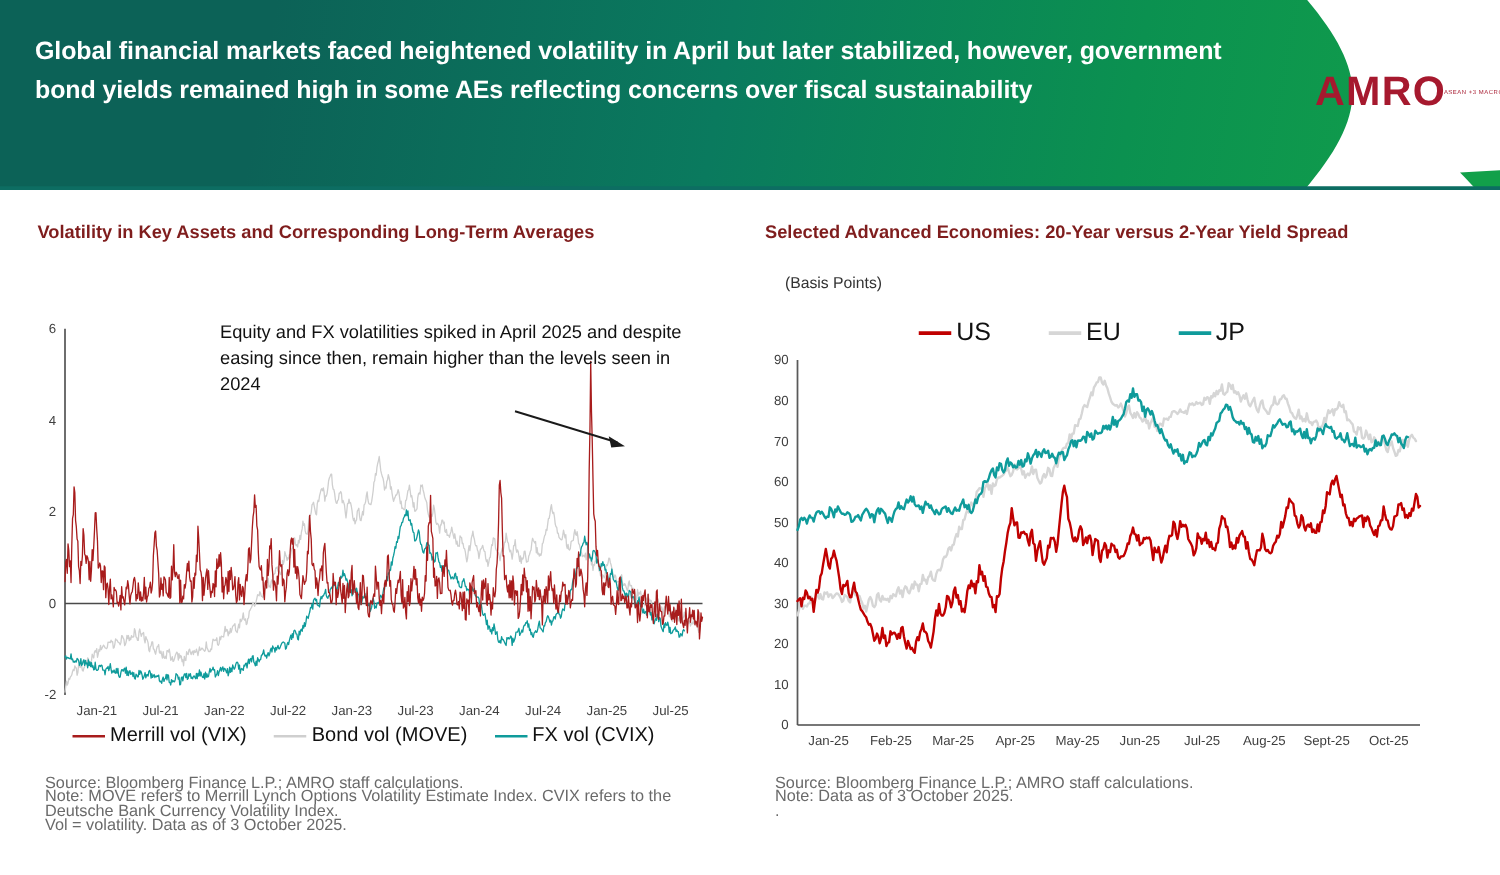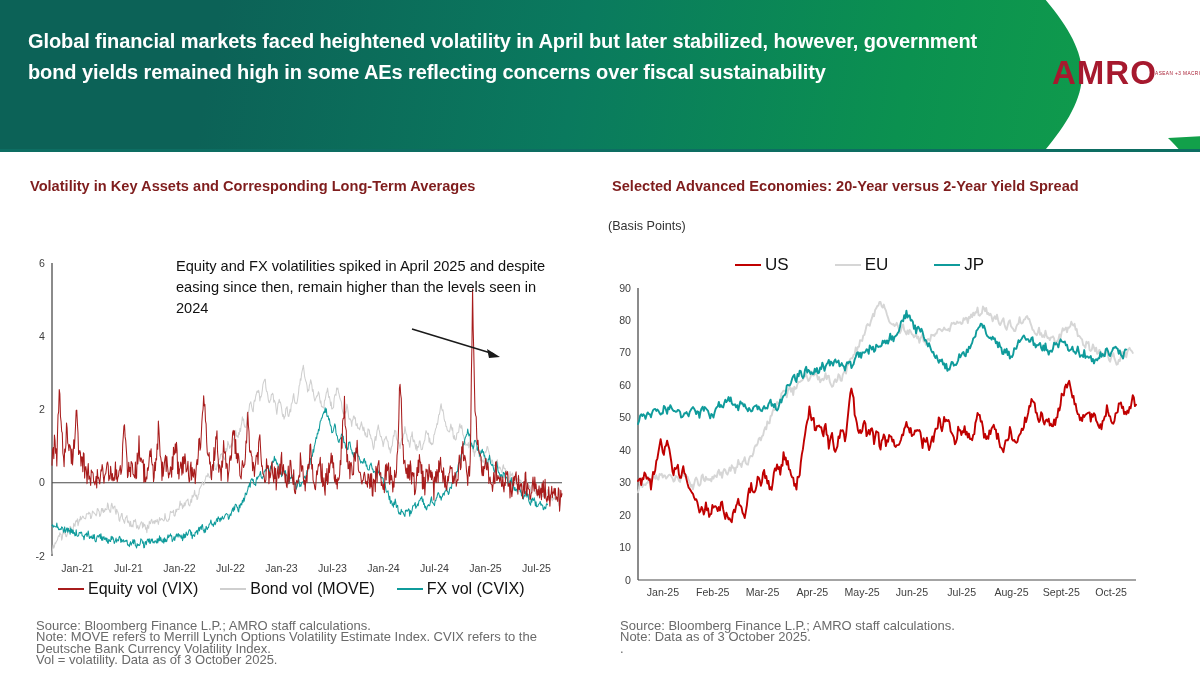--- a/index.html
+++ b/index.html
@@ -50,28 +50,28 @@
 
   .chart-title{
     position:absolute;left:30px;top:16px;width:520px;
     font-weight:700;font-size:14.6px;line-height:20px;color:#7f1d1d;
   }
   .panel-right .chart-title{left:12px;width:540px;}
   .chart-sub{
     position:absolute;left:30px;top:58px;
     font-size:12.6px;color:#333;line-height:16px;
   }
-  .panel-right .chart-sub{left:8px;}
+  .panel-right .chart-sub{left:28px;}
   .legend-item{display:flex;align-items:center;}
   .legend-swatch{display:inline-block;height:2px;width:24px;margin-right:5px;}
   .legend-text{font-size:15.5px;color:#111;}
 
   .legend-right{position:absolute;left:735px;top:255px;display:flex;align-items:center;gap:46px;}
   .legend-right .legend-swatch{width:26px;height:2.4px;margin-right:4px;}
-  .legend-right .legend-text{font-size:17px;}
+  .legend-right .legend-text{font-size:20px;}
 
   .legend-left{position:absolute;left:58px;top:580px;display:flex;align-items:center;gap:22px;}
   .legend-left .legend-swatch{width:26px;height:1.8px;margin-right:4px;}
   .legend-left .legend-text{font-size:16px;}
 
   .annot{
     position:absolute;left:176px;top:256px;width:370px;
     font-size:14.6px;line-height:21px;color:#111;
   }
 
@@ -138,21 +138,21 @@
       <path d="M52.00 465.23 L52.60 449.64 L53.21 447.56 L53.81 458.62 L54.42 435.14 L55.02 440.30 L55.63 453.31 L56.23 448.73 L56.83 466.05 L57.44 436.27 L58.04 414.78 L58.65 411.78 L59.25 389.46 L59.86 394.06 L60.46 416.28 L61.06 421.53 L61.67 431.26 L62.27 432.89 L62.88 453.21 L63.48 456.54 L64.09 466.84 L64.69 449.04 L65.29 452.32 L65.90 444.99 L66.50 422.93 L67.11 428.11 L67.71 443.11 L68.32 444.63 L68.92 450.69 L69.52 444.60 L70.13 445.94 L70.73 449.25 L71.34 463.83 L71.94 449.13 L72.55 464.98 L73.15 456.00 L73.75 439.67 L74.36 448.45 L74.96 437.68 L75.57 425.07 L76.17 410.36 L76.77 410.11 L77.38 423.10 L77.98 432.80 L78.59 454.44 L79.19 453.48 L79.80 450.43 L80.40 452.72 L81.00 466.05 L81.61 456.69 L82.21 456.90 L82.82 471.75 L83.42 452.71 L84.03 453.83 L84.63 478.10 L85.23 467.87 L85.84 466.51 L86.44 471.31 L87.05 483.60 L87.65 470.66 L88.26 463.42 L88.86 479.13 L89.46 475.98 L90.07 479.49 L90.67 485.47 L91.28 469.96 L91.88 472.28 L92.49 471.91 L93.09 473.45 L93.69 482.23 L94.30 481.77 L94.90 484.91 L95.51 481.99 L96.11 476.34 L96.72 487.94 L97.32 469.41 L97.92 478.19 L98.53 477.39 L99.13 480.64 L99.74 483.85 L100.34 477.59 L100.95 469.79 L101.55 470.96 L102.15 464.56 L102.76 468.38 L103.36 476.90 L103.97 483.10 L104.57 476.40 L105.18 474.39 L105.78 473.54 L106.38 468.81 L106.99 463.51 L107.59 461.96 L108.20 465.50 L108.80 480.64 L109.41 475.67 L110.01 478.87 L110.61 466.28 L111.22 473.10 L111.82 480.23 L112.43 473.44 L113.03 480.96 L113.64 477.82 L114.24 480.47 L114.84 474.28 L115.45 461.90 L116.05 479.25 L116.66 469.69 L117.26 481.61 L117.86 477.61 L118.47 476.30 L119.07 470.67 L119.68 469.76 L120.28 465.63 L120.89 474.42 L121.49 471.88 L122.09 465.78 L122.70 444.36 L123.30 435.92 L123.91 426.20 L124.51 424.79 L125.12 436.88 L125.72 440.36 L126.32 449.65 L126.93 458.70 L127.53 477.60 L128.14 475.63 L128.74 462.36 L129.35 471.43 L129.95 467.30 L130.55 476.74 L131.16 461.43 L131.76 462.53 L132.37 463.98 L132.97 474.31 L133.58 474.56 L134.18 476.58 L134.78 477.82 L135.39 461.98 L135.99 478.70 L136.60 477.86 L137.20 453.01 L137.81 463.88 L138.41 455.41 L139.01 435.81 L139.62 457.86 L140.22 461.37 L140.83 457.73 L141.43 458.75 L142.04 462.46 L142.64 462.69 L143.24 459.65 L143.85 482.25 L144.45 464.11 L145.06 481.81 L145.66 481.72 L146.27 476.93 L146.87 479.08 L147.47 467.69 L148.08 470.51 L148.68 466.32 L149.29 457.56 L149.89 450.82 L150.50 456.68 L151.10 448.84 L151.70 461.84 L152.31 465.04 L152.91 464.82 L153.52 481.59 L154.12 477.47 L154.73 462.17 L155.33 470.62 L155.93 458.50 L156.54 460.07 L157.14 444.06 L157.75 449.27 L158.35 421.00 L158.95 430.38 L159.56 442.29 L160.16 455.79 L160.77 457.60 L161.37 462.08 L161.98 480.55 L162.58 462.01 L163.18 476.20 L163.79 469.21 L164.39 462.83 L165.00 458.25 L165.60 455.22 L166.21 471.49 L166.81 456.59 L167.41 465.28 L168.02 471.35 L168.62 477.91 L169.23 473.03 L169.83 474.10 L170.44 466.82 L171.04 467.72 L171.64 477.25 L172.25 456.74 L172.85 469.39 L173.46 447.22 L174.06 454.65 L174.67 453.55 L175.27 443.68 L175.87 453.03 L176.48 442.20 L177.08 450.57 L177.69 473.67 L178.29 461.92 L178.90 479.02 L179.50 469.39 L180.10 467.99 L180.71 461.94 L181.31 464.48 L181.92 475.10 L182.52 457.09 L183.13 473.18 L183.73 456.49 L184.33 463.63 L184.94 453.89 L185.54 460.40 L186.15 471.85 L186.75 471.03 L187.36 467.86 L187.96 461.29 L188.56 476.07 L189.17 482.07 L189.77 480.56 L190.38 466.24 L190.98 462.12 L191.59 479.97 L192.19 467.50 L192.79 475.27 L193.40 477.19 L194.00 469.03 L194.61 470.49 L195.21 483.60 L195.82 474.81 L196.42 464.26 L197.02 459.63 L197.63 464.68 L198.23 455.16 L198.84 439.31 L199.44 438.22 L200.05 450.19 L200.65 447.30 L201.25 435.26 L201.86 422.00 L202.46 413.27 L203.07 409.26 L203.67 395.83 L204.27 405.90 L204.88 404.38 L205.48 420.79 L206.09 423.91 L206.69 442.22 L207.30 453.19 L207.90 455.07 L208.50 456.01 L209.11 452.56 L209.71 464.03 L210.32 461.92 L210.92 474.47 L211.53 479.61 L212.13 466.30 L212.73 464.54 L213.34 470.38 L213.94 447.57 L214.55 460.44 L215.15 453.10 L215.76 436.77 L216.36 438.97 L216.96 430.83 L217.57 451.90 L218.17 459.05 L218.78 472.12 L219.38 464.69 L219.99 466.28 L220.59 470.08 L221.19 480.64 L221.80 460.95 L222.40 467.26 L223.01 456.51 L223.61 440.53 L224.22 451.81 L224.82 453.31 L225.42 451.69 L226.03 468.56 L226.63 463.20 L227.24 464.46 L227.84 481.45 L228.45 474.20 L229.05 469.97 L229.65 458.74 L230.26 455.66 L230.86 460.48 L231.47 457.37 L232.07 442.00 L232.68 432.39 L233.28 430.41 L233.88 435.26 L234.49 430.78 L235.09 453.58 L235.70 439.49 L236.30 458.50 L236.91 453.16 L237.51 463.00 L238.11 453.34 L238.72 456.21 L239.32 463.17 L239.93 475.62 L240.53 477.15 L241.14 478.95 L241.74 469.77 L242.34 460.56 L242.95 463.68 L243.55 467.51 L244.16 465.54 L244.76 464.66 L245.36 457.27 L245.97 441.05 L246.57 442.98 L247.18 426.38 L247.78 412.38 L248.39 425.22 L248.99 431.49 L249.59 451.23 L250.20 452.48 L250.80 450.69 L251.41 455.43 L252.01 456.67 L252.62 470.66 L253.22 462.39 L253.82 466.24 L254.43 476.40 L255.03 466.73 L255.64 462.97 L256.24 455.21 L256.85 456.47 L257.45 452.63 L258.05 464.36 L258.66 442.48 L259.26 437.73 L259.87 434.72 L260.47 446.64 L261.08 457.93 L261.68 466.39 L262.28 465.93 L262.89 474.03 L263.49 474.15 L264.10 476.43 L264.70 482.34 L265.31 482.19 L265.91 479.60 L266.51 458.82 L267.12 467.89 L267.72 466.05 L268.33 465.80 L268.93 483.73 L269.54 471.78 L270.14 477.84 L270.74 474.35 L271.35 466.09 L271.95 461.85 L272.56 472.76 L273.16 476.97 L273.77 482.76 L274.37 466.80 L274.97 478.60 L275.58 468.34 L276.18 490.07 L276.79 479.90 L277.39 471.36 L278.00 466.57 L278.60 478.22 L279.20 476.84 L279.81 464.03 L280.41 474.16 L281.02 458.26 L281.62 452.39 L282.23 475.28 L282.83 470.07 L283.43 464.52 L284.04 473.93 L284.64 473.47 L285.25 482.78 L285.85 474.08 L286.45 485.97 L287.06 487.69 L287.66 478.78 L288.27 466.07 L288.87 483.70 L289.48 478.12 L290.08 460.17 L290.68 460.59 L291.29 468.92 L291.89 478.20 L292.50 477.60 L293.10 484.39 L293.71 469.82 L294.31 489.66 L294.91 493.12 L295.52 493.58 L296.12 482.81 L296.73 480.30 L297.33 482.11 L297.94 483.31 L298.54 477.69 L299.14 475.20 L299.75 477.10 L300.35 452.83 L300.96 461.17 L301.56 471.33 L302.17 465.70 L302.77 466.02 L303.37 478.66 L303.98 484.32 L304.58 480.34 L305.19 490.96 L305.79 479.54 L306.40 475.64 L307.00 482.59 L307.60 467.04 L308.21 464.23 L308.81 469.05 L309.42 462.64 L310.02 445.09 L310.63 444.05 L311.23 457.37 L311.83 468.92 L312.44 464.58 L313.04 479.79 L313.65 482.99 L314.25 483.81 L314.86 488.52 L315.46 489.80 L316.06 481.23 L316.67 470.87 L317.27 474.71 L317.88 468.74 L318.48 464.17 L319.09 466.03 L319.69 462.26 L320.29 457.19 L320.90 476.00 L321.50 482.13 L322.11 463.70 L322.71 486.50 L323.32 485.00 L323.92 477.86 L324.52 489.53 L325.13 495.15 L325.73 473.41 L326.34 481.17 L326.94 468.48 L327.55 484.41 L328.15 481.46 L328.75 462.97 L329.36 472.74 L329.96 465.65 L330.57 462.10 L331.17 453.10 L331.77 463.30 L332.38 455.57 L332.98 467.82 L333.59 462.88 L334.19 478.06 L334.80 482.08 L335.40 474.88 L336.00 484.12 L336.61 479.23 L337.21 489.04 L337.82 477.72 L338.42 480.28 L339.03 479.01 L339.63 474.73 L340.23 460.45 L340.84 464.81 L341.44 437.51 L342.05 448.24 L342.65 420.83 L343.26 418.19 L343.86 418.26 L344.46 396.23 L345.07 425.13 L345.67 427.66 L346.28 430.66 L346.88 461.84 L347.49 454.52 L348.09 468.81 L348.69 468.44 L349.30 461.21 L349.90 478.76 L350.51 463.52 L351.11 462.35 L351.72 466.37 L352.32 474.87 L352.92 474.79 L353.53 474.60 L354.13 452.66 L354.74 455.37 L355.34 461.16 L355.95 447.91 L356.55 452.96 L357.15 440.26 L357.76 454.80 L358.36 469.83 L358.97 471.94 L359.57 472.49 L360.18 472.24 L360.78 475.96 L361.38 481.67 L361.99 484.03 L362.59 480.31 L363.20 480.33 L363.80 474.74 L364.41 472.19 L365.01 476.03 L365.61 483.48 L366.22 483.89 L366.82 481.22 L367.43 487.11 L368.03 473.69 L368.64 474.58 L369.24 480.65 L369.84 488.53 L370.45 473.76 L371.05 486.87 L371.66 473.54 L372.26 495.54 L372.86 496.12 L373.47 479.08 L374.07 482.66 L374.68 480.10 L375.28 491.63 L375.89 466.25 L376.49 469.10 L377.09 482.46 L377.70 465.88 L378.30 463.03 L378.91 460.43 L379.51 474.94 L380.12 473.08 L380.72 472.53 L381.32 485.58 L381.93 481.96 L382.53 486.23 L383.14 489.35 L383.74 483.94 L384.35 492.77 L384.95 475.32 L385.55 464.80 L386.16 479.98 L386.76 463.88 L387.37 470.81 L387.97 468.13 L388.58 462.69 L389.18 482.19 L389.78 484.31 L390.39 466.91 L390.99 479.97 L391.60 475.55 L392.20 480.48 L392.81 492.07 L393.41 481.80 L394.01 487.14 L394.62 470.21 L395.22 476.13 L395.83 477.50 L396.43 472.66 L397.04 455.38 L397.64 450.63 L398.24 437.82 L398.85 418.13 L399.45 388.02 L400.06 384.39 L400.66 393.98 L401.27 398.46 L401.87 423.96 L402.47 444.79 L403.08 444.53 L403.68 463.71 L404.29 461.11 L404.89 460.29 L405.50 469.56 L406.10 473.55 L406.70 467.98 L407.31 478.19 L407.91 464.42 L408.52 478.11 L409.12 464.80 L409.73 480.06 L410.33 460.78 L410.93 466.80 L411.54 483.91 L412.14 472.65 L412.75 472.50 L413.35 476.24 L413.95 472.91 L414.56 494.73 L415.16 493.45 L415.77 489.03 L416.37 480.26 L416.98 467.46 L417.58 475.81 L418.18 460.00 L418.79 472.58 L419.39 454.59 L420.00 461.90 L420.60 461.92 L421.21 473.43 L421.81 464.48 L422.41 488.98 L423.02 471.09 L423.62 488.62 L424.23 477.24 L424.83 495.03 L425.44 483.06 L426.04 469.13 L426.64 471.73 L427.25 469.74 L427.85 481.60 L428.46 479.23 L429.06 464.29 L429.67 471.14 L430.27 477.16 L430.87 470.28 L431.48 479.68 L432.08 471.95 L432.69 477.17 L433.29 481.26 L433.90 499.90 L434.50 476.91 L435.10 481.75 L435.71 471.44 L436.31 482.46 L436.92 469.42 L437.52 473.12 L438.13 482.59 L438.73 460.79 L439.33 472.08 L439.94 463.01 L440.54 457.34 L441.15 468.77 L441.75 472.48 L442.36 470.99 L442.96 482.33 L443.56 467.88 L444.17 478.69 L444.77 487.23 L445.38 475.87 L445.98 487.95 L446.59 490.13 L447.19 483.99 L447.79 476.19 L448.40 481.19 L449.00 473.45 L449.61 472.44 L450.21 465.78 L450.82 468.65 L451.42 467.62 L452.02 467.49 L452.63 483.43 L453.23 476.13 L453.84 483.19 L454.44 479.15 L455.05 472.34 L455.65 474.30 L456.25 486.23 L456.86 482.05 L457.46 479.57 L458.07 480.22 L458.67 464.95 L459.27 455.13 L459.88 460.24 L460.48 469.61 L461.09 467.06 L461.69 446.78 L462.30 453.16 L462.90 441.58 L463.50 460.73 L464.11 460.35 L464.71 455.27 L465.32 458.23 L465.92 462.28 L466.53 471.50 L467.13 475.66 L467.73 485.40 L468.34 471.17 L468.94 466.32 L469.55 476.29 L470.15 461.78 L470.76 430.10 L471.36 375.33 L471.96 343.72 L472.57 289.12 L473.17 328.82 L473.78 352.10 L474.38 382.88 L474.99 411.05 L475.59 415.05 L476.19 416.95 L476.80 437.34 L477.40 444.63 L478.01 440.24 L478.61 450.09 L479.22 453.14 L479.82 453.25 L480.42 455.59 L481.03 456.87 L481.63 471.70 L482.24 475.68 L482.84 466.38 L483.45 475.79 L484.05 466.26 L484.65 468.42 L485.26 461.38 L485.86 458.17 L486.47 469.35 L487.07 469.96 L487.68 462.46 L488.28 467.14 L488.88 483.40 L489.49 478.57 L490.09 477.04 L490.70 483.82 L491.30 484.07 L491.91 485.01 L492.51 491.50 L493.11 484.11 L493.72 472.56 L494.32 482.78 L494.93 483.57 L495.53 462.63 L496.14 461.61 L496.74 480.52 L497.34 480.07 L497.95 475.40 L498.55 478.75 L499.16 476.92 L499.76 481.87 L500.36 478.49 L500.97 476.80 L501.57 486.35 L502.18 486.27 L502.78 476.98 L503.39 487.12 L503.99 492.01 L504.59 482.64 L505.20 485.55 L505.80 471.41 L506.41 473.12 L507.01 474.81 L507.62 471.47 L508.22 486.36 L508.82 484.42 L509.43 483.25 L510.03 498.03 L510.64 481.65 L511.24 490.23 L511.85 496.80 L512.45 491.00 L513.05 477.42 L513.66 485.49 L514.26 476.35 L514.87 480.20 L515.47 474.94 L516.08 471.85 L516.68 483.27 L517.28 484.43 L517.89 494.21 L518.49 475.51 L519.10 489.27 L519.70 489.52 L520.31 483.71 L520.91 485.96 L521.51 483.58 L522.12 493.27 L522.72 498.68 L523.33 488.42 L523.93 481.59 L524.54 493.49 L525.14 473.17 L525.74 471.95 L526.35 493.72 L526.95 495.55 L527.56 482.94 L528.16 488.00 L528.77 489.13 L529.37 489.52 L529.97 499.46 L530.58 498.66 L531.18 492.72 L531.79 492.89 L532.39 484.51 L533.00 476.94 L533.60 485.15 L534.20 491.21 L534.81 477.14 L535.41 488.67 L536.02 483.70 L536.62 491.78 L537.23 495.68 L537.83 489.54 L538.43 495.09 L539.04 485.74 L539.64 497.85 L540.25 490.98 L540.85 488.25 L541.45 499.62 L542.06 483.49 L542.66 492.37 L543.27 480.79 L543.87 493.87 L544.48 498.34 L545.08 479.26 L545.68 496.80 L546.29 499.55 L546.89 502.12 L547.50 496.25 L548.10 500.22 L548.71 486.82 L549.31 496.80 L549.91 506.28 L550.52 495.35 L551.12 493.81 L551.73 486.20 L552.33 497.80 L552.94 491.96 L553.54 493.24 L554.14 488.19 L554.75 495.25 L555.35 488.41 L555.96 499.80 L556.56 496.88 L557.17 497.70 L557.77 501.48 L558.37 487.77 L558.98 489.94 L559.58 511.15 L560.19 502.60 L560.79 490.38 L561.40 496.99 L562.00 493.74 " fill="none" stroke="#a81c1c" stroke-width="1.05" stroke-linejoin="round" stroke-linecap="round"></path>
       <path d="M 412 329 L 494 354" stroke="#1a1a1a" stroke-width="1.5" fill="none"></path>
       <path d="M 500 357 L 487 349 L 489 358 Z" fill="#1a1a1a"></path>
     </svg>
 
   <div class="annot">Equity and FX volatilities spiked in April 2025 and despite easing since then, remain higher than the levels seen in 2024</div>
 
   <div class="legend-left">
     <span class="legend-item">
       <span class="legend-swatch" style="background:#a81c1c"></span>
-      <span class="legend-text">Equity vol (VIX)</span>
+      <span class="legend-text">Merrill vol (VIX)</span>
     </span>
     <span class="legend-item">
       <span class="legend-swatch" style="background:#cfcfcf"></span>
       <span class="legend-text">Bond vol (MOVE)</span>
     </span>
     <span class="legend-item">
       <span class="legend-swatch" style="background:#0f9b9b"></span>
       <span class="legend-text">FX vol (CVIX)</span>
     </span>
   </div>

